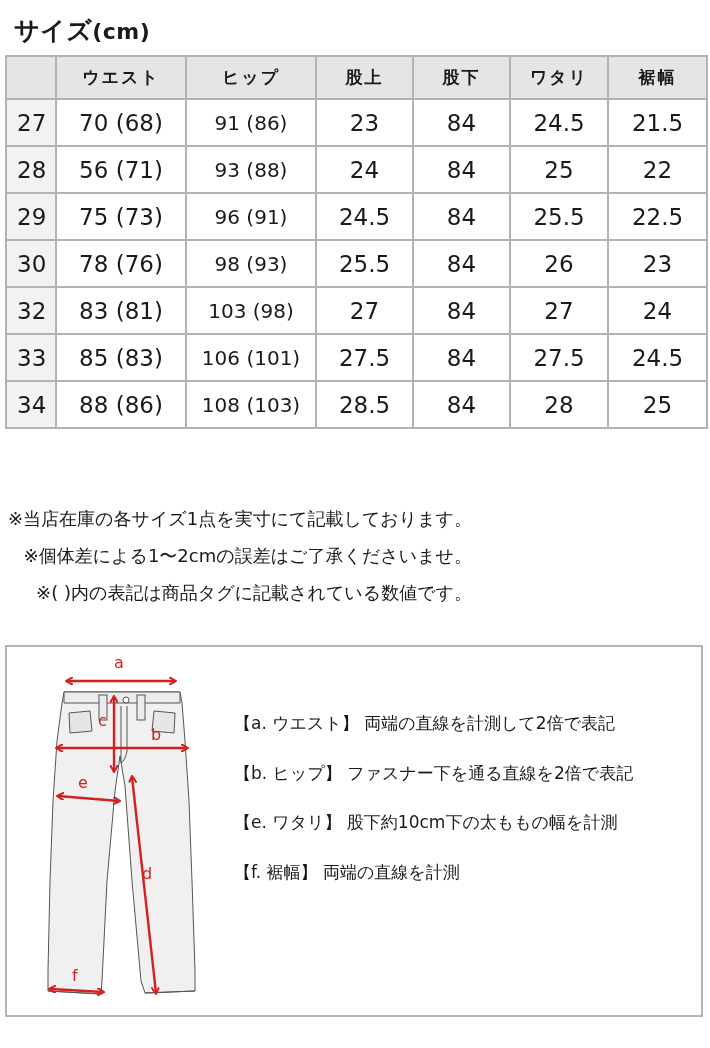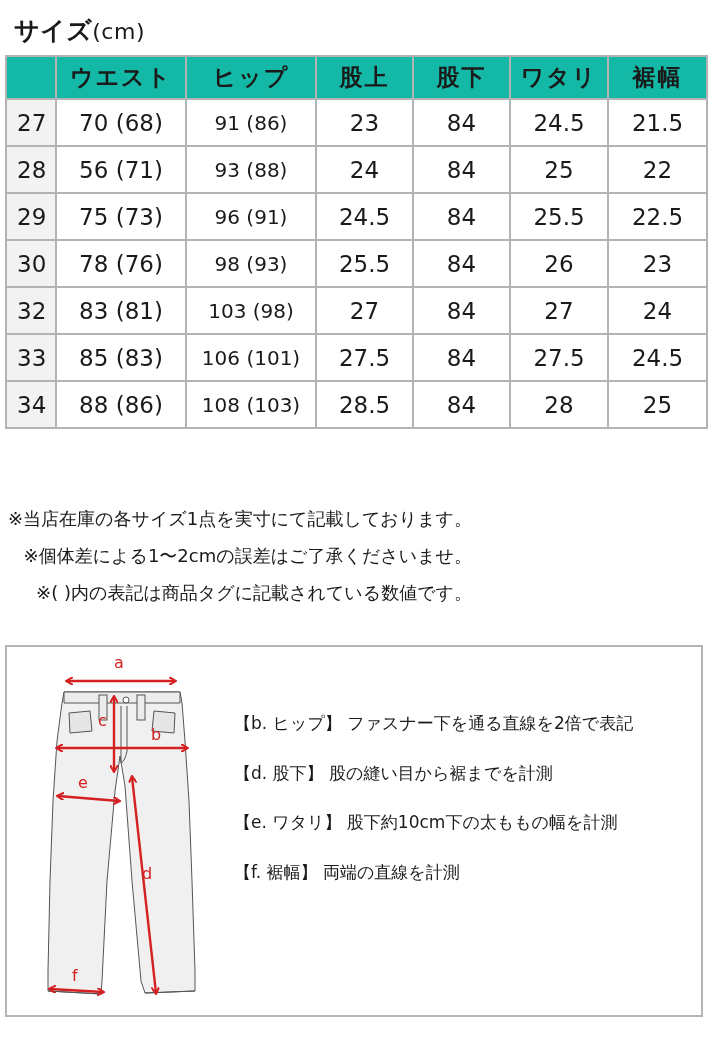--- a/index.html
+++ b/index.html
@@ -1,22 +1,22 @@
 <!DOCTYPE html>
 <html><head>
 <meta charset="utf-8">
 <style>
   html, body { margin:0; padding:0; background:#ffffff; }
   body { width:710px; height:1048px; position:relative; overflow:hidden;
          font-family:"DejaVu Sans", "Liberation Sans", sans-serif; color:#1a1a1a; }
   .title { position:absolute; left:14px; top:14px; font-size:25px; font-weight:bold; letter-spacing:0.5px; }
-  .title .unit { font-weight:normal; font-size:22px;margin-top:8px; }
+  .title .unit { font-weight:bold; font-size:22px;margin-top:8px; }
   table.size { position:absolute; left:5px; top:55px; border-collapse:collapse; }
   table.size td, table.size th { border:2px solid #b3b3b3; text-align:center; padding:0; height:45px; font-size:23px; font-weight:normal; }
-  table.size th { background:#14b8a6; font-size:23px; font-weight:bold; height:41px; letter-spacing:2px; }
+  table.size th { background:#e5e5e5; font-size:17px; font-weight:bold; height:41px; letter-spacing:2px; }
   table.size td.rowhead { background:#f2f2f2; text-align:left; padding-left:10px; }
   .notes { position:absolute; left:8px; top:500px; font-size:18px; line-height:37px;text-align:right; }
   .diagram-box { position:absolute; left:5px; top:645px; width:698px; height:372px; border:2px solid #b5b5b5; box-sizing:border-box; }
   .pants { position:absolute; left:20px; top:4px; }
   .legend { position:absolute; left:227px; top:52px; font-size:17px; line-height:49.5px; }
 </style>
 </head>
 <body>
 
 <div class="title"><span>サイズ</span><span class="unit">(cm)</span></div>
@@ -145,18 +145,18 @@
   </svg>
   <div style="position:absolute; left:20px; top:4px; width:180px; height:365px; color:#d42020; font-size:16px;">
     <span style="position:absolute; left:87px; top:2px;">a</span>
     <span style="position:absolute; left:71px; top:60px;">c</span>
     <span style="position:absolute; left:124px; top:74px;">b</span>
     <span style="position:absolute; left:51px; top:122px;">e</span>
     <span style="position:absolute; left:115px; top:213px;">d</span>
     <span style="position:absolute; left:45px; top:315px;">f</span>
   </div>
   <div class="legend">
+    <div>【a. ウエスト】 両端の直線を計測して2倍で表記</div>
     <div>【b. ヒップ】 ファスナー下を通る直線を2倍で表記</div>
-    <div>【d. 股下】 股の縫い目から裾までを計測</div>
     <div>【e. ワタリ】 股下約10cm下の太ももの幅を計測</div>
     <div>【f. 裾幅】 両端の直線を計測</div>
   </div>
 </div>
 
 </body></html>

